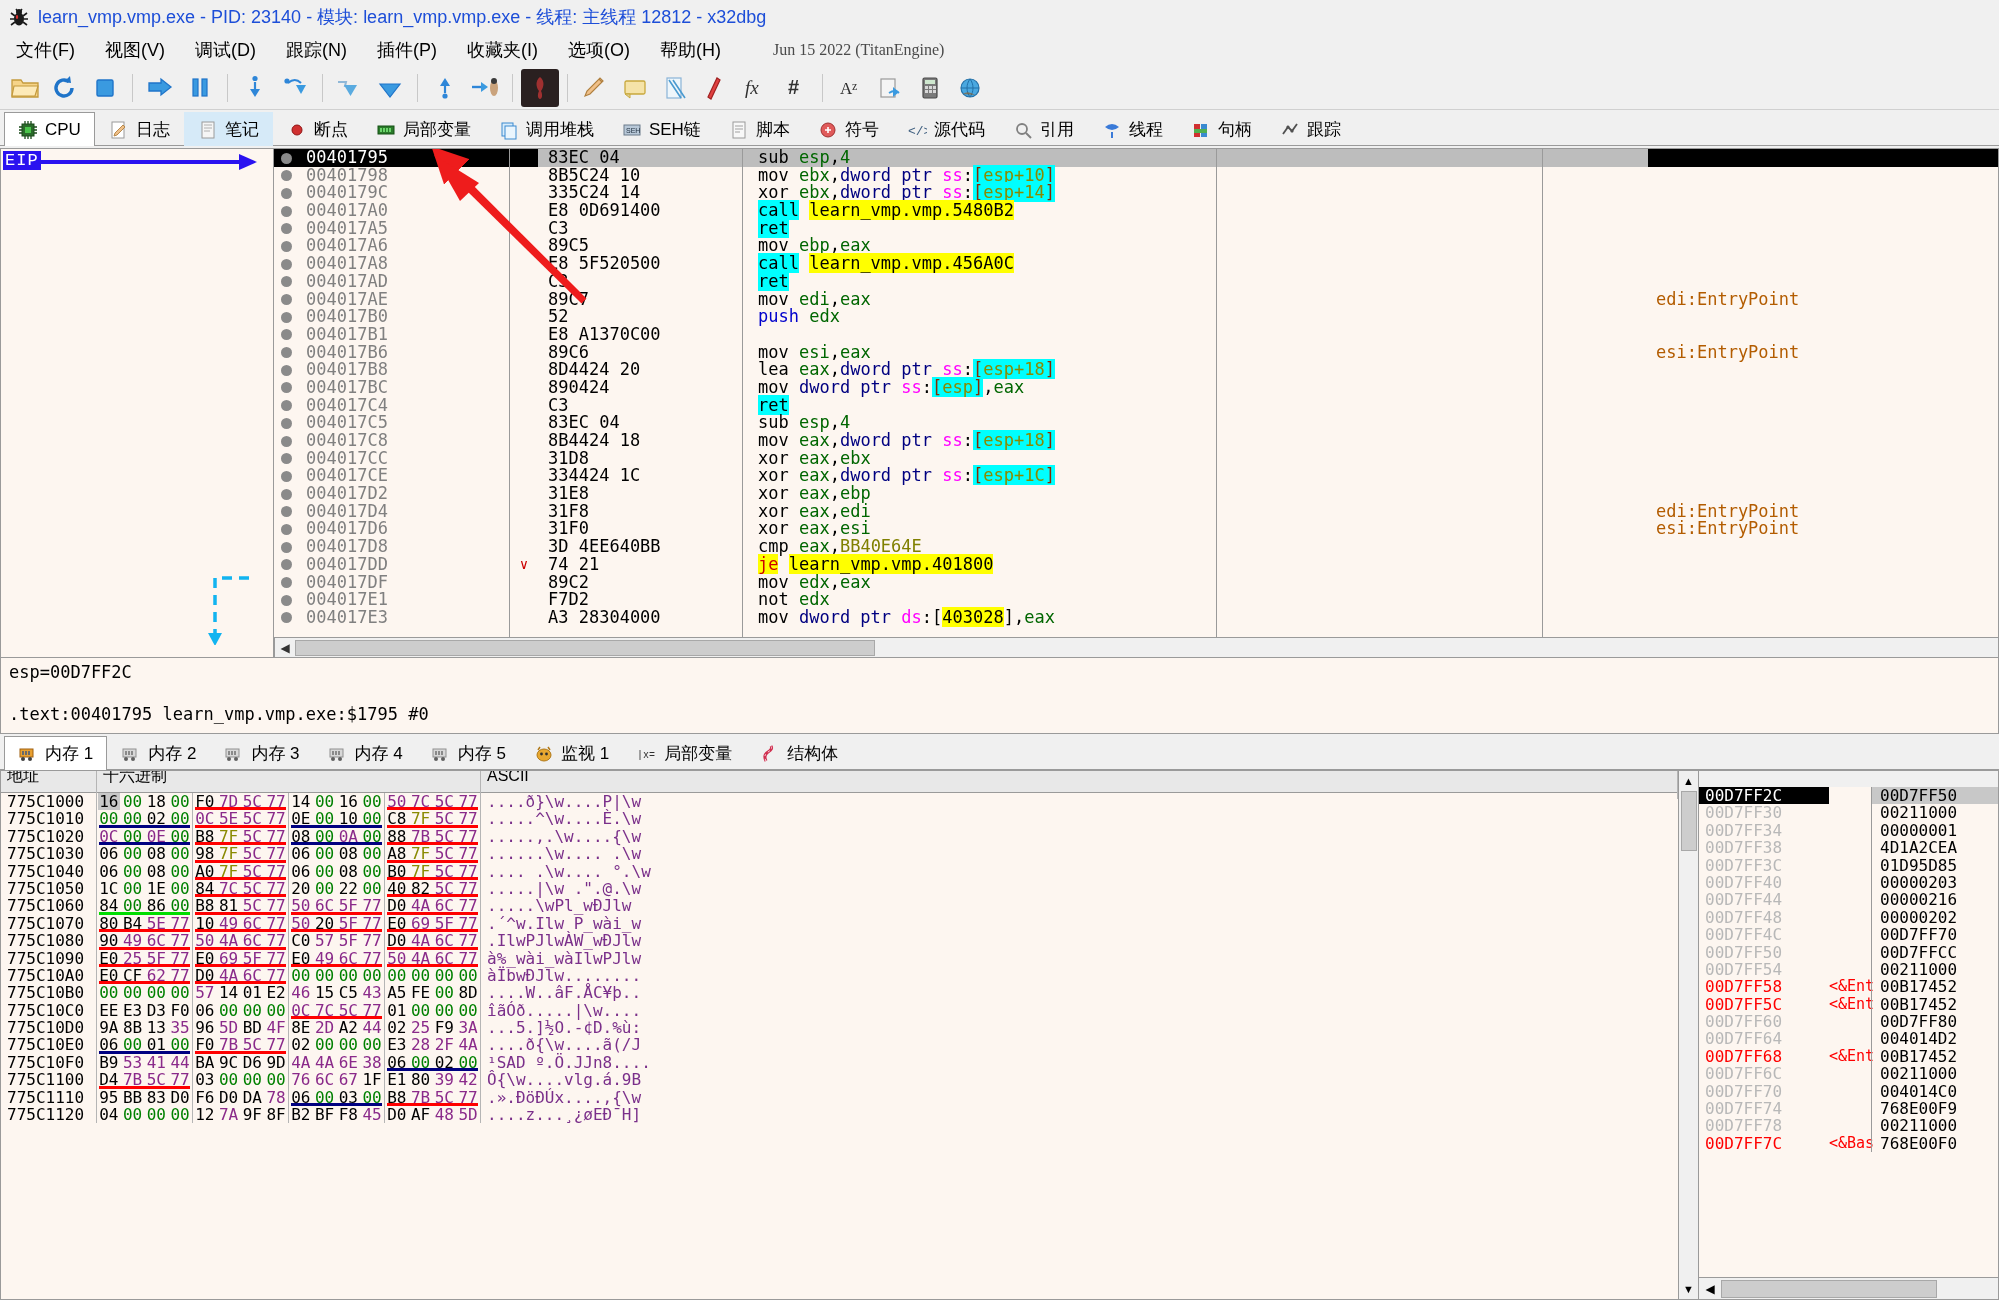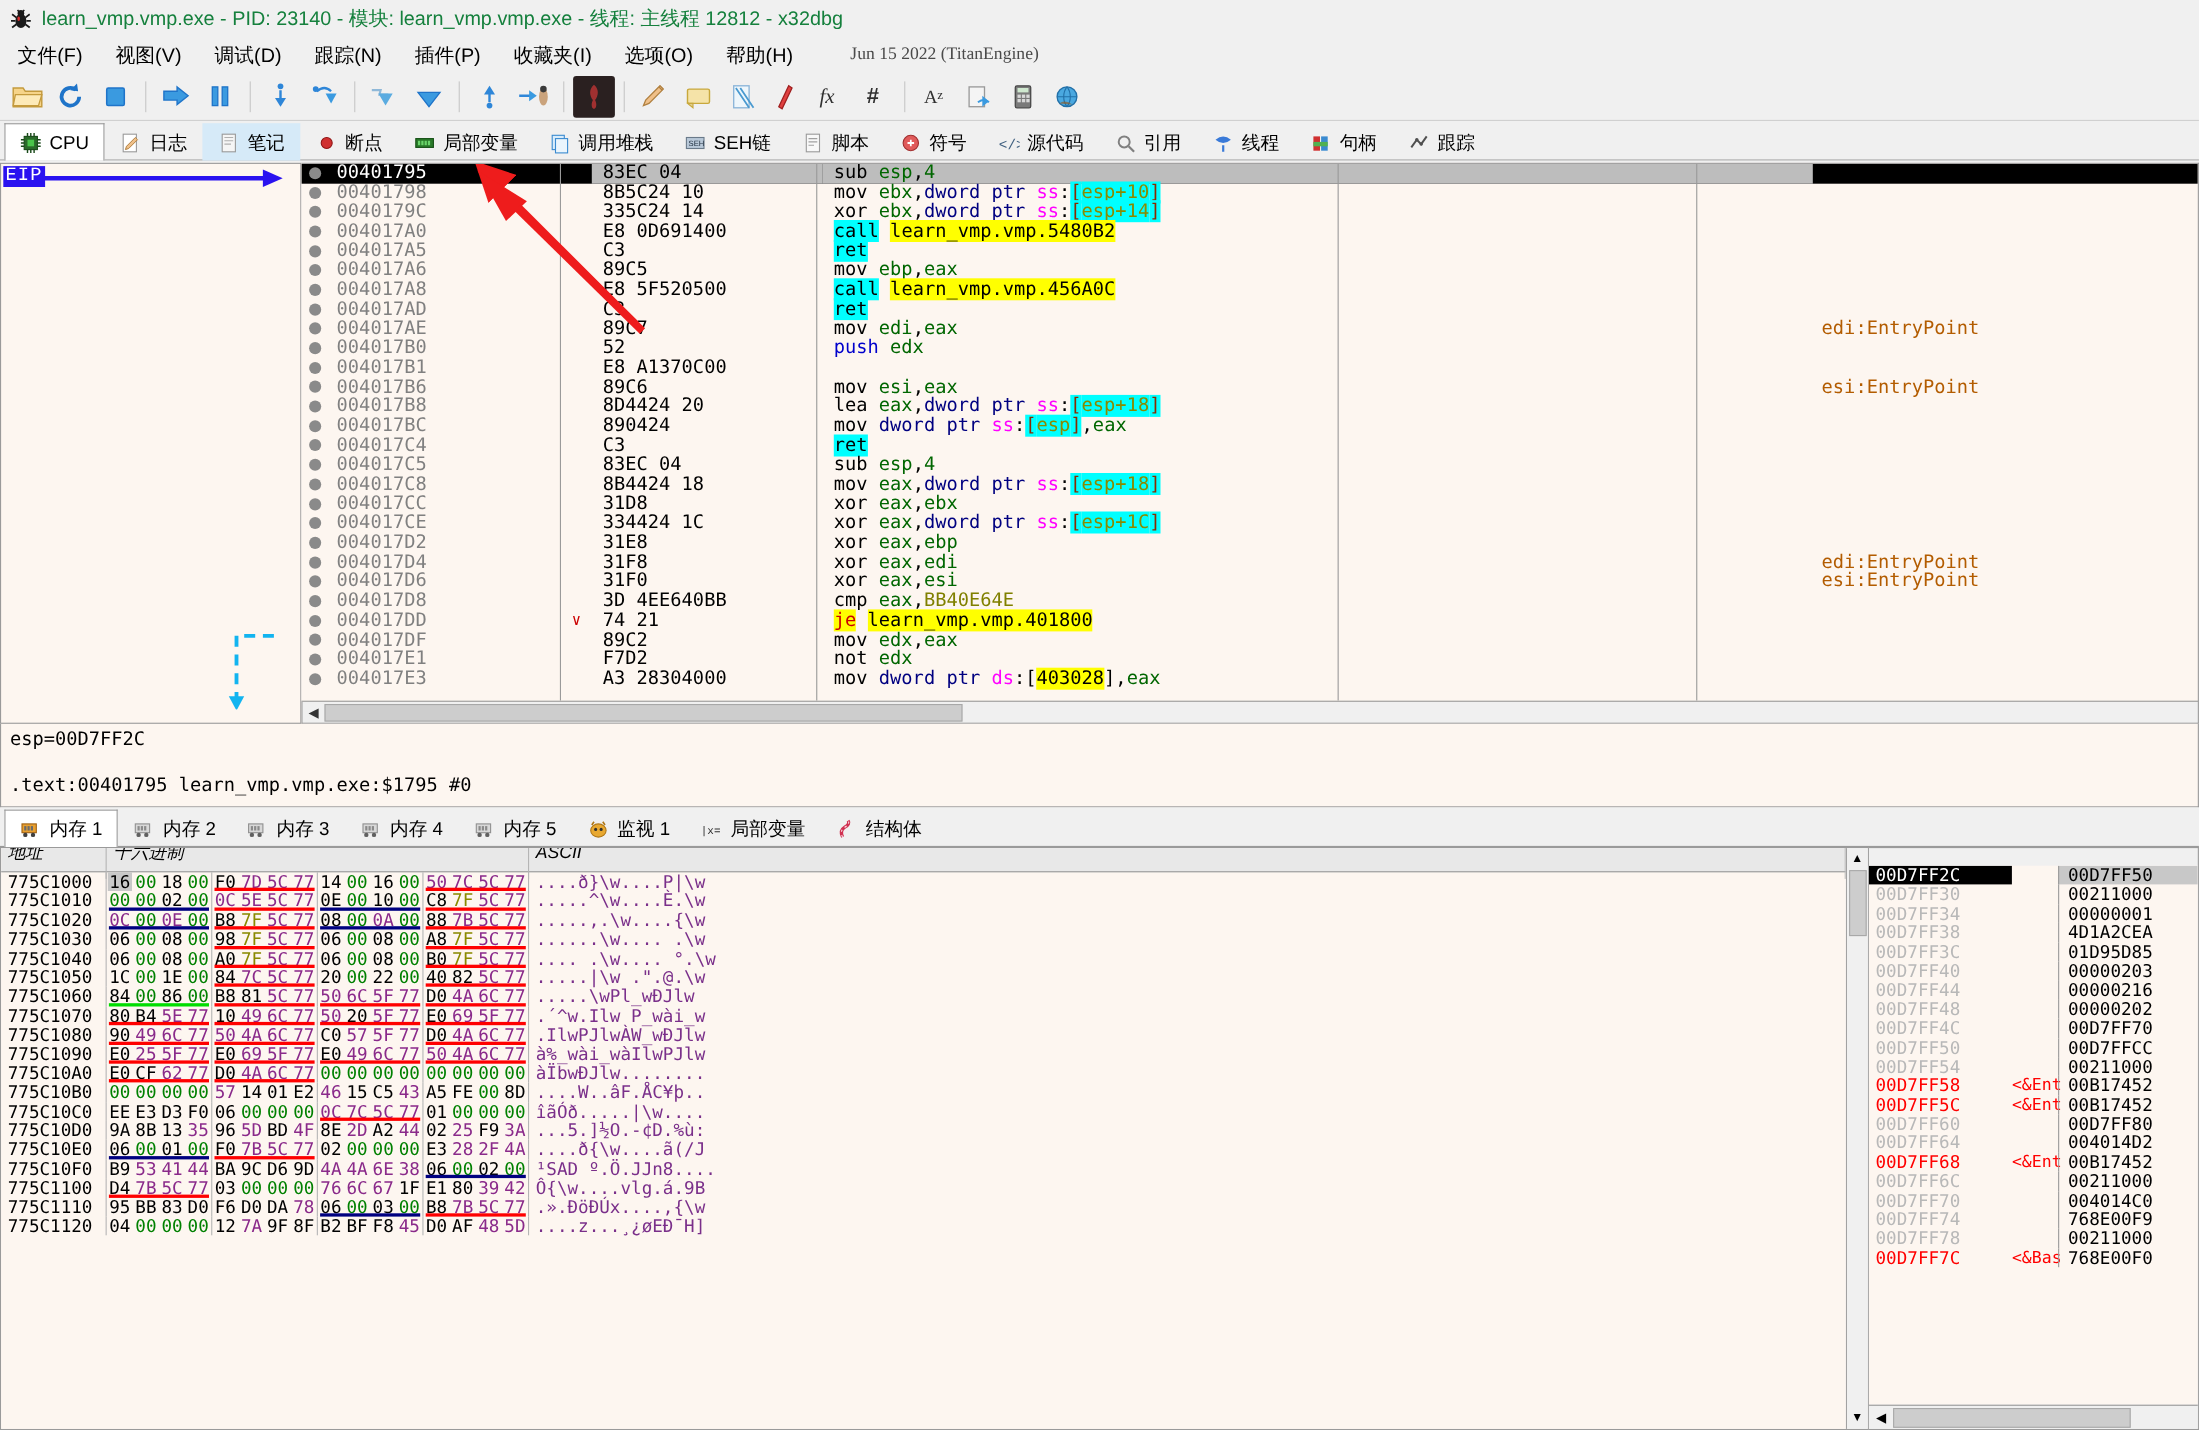--- a/index.html
+++ b/index.html
@@ -14,21 +14,21 @@
   }
   .app { width: 1999px; height: 1300px; display: flex; flex-direction: column; background:#f0f0f0; }
 
   
   .titlebar {
     height: 34px; display: flex; align-items: center;
     padding-left: 8px; gap: 8px;
     background: #f0f0f0;
   }
   .titlebar .bug { width: 22px; height: 22px; display:inline-block; position:relative; }
-  .titlebar .title { font-size: 18px; color: #15803d; white-space: nowrap; }
+  .titlebar .title { font-size: 18px; color: #1d4ed8; white-space: nowrap; }
 
   
   .menubar { height: 32px; display: flex; align-items: center; padding-left: 16px; gap: 30px; background:#f0f0f0;}
   .menubar .mi { font-size: 18px; color:#000; white-space: nowrap; cursor: default;}
   .menubar .build { font-size: 16px; color:#4a4a4a; margin-left: 22px; font-family:"Liberation Serif", serif;}
 
   
   .toolbar {
     height: 44px; display:flex; align-items:center; gap:2px; padding-left:6px;
     background: #f0f0f0; border-bottom: 1px solid #d0d0d0;
@@ -125,21 +125,21 @@
     background:#f0f0f0; border-bottom:1px solid #9a9a9a; padding-left:4px;
   }
 
   
   .bottom { flex:1; display:flex; min-height:0; background:#f0f0f0; }
   .dumpwrap { flex:1; display:flex; min-width:0; border:1px solid #9a9a9a;}
   .dump { flex:1; background:#fdf6f0; overflow:hidden; position:relative;
           font-family:"DejaVu Sans Mono", monospace; font-size:16px;}
   .dhdr { display:flex; height:22px; background:#e8e8e8; border-bottom:1px solid #9a9a9a; align-items:center;
           font-family:"Liberation Sans",sans-serif; font-size:16px;}
-  .dhdr .hc { border-right:1px solid #b5b5b5; padding-left:6px; height:34px; line-height:22px; overflow:hidden;font-style:italic;}
+  .dhdr .hc { border-right:1px solid #b5b5b5; padding-left:6px; height:34px; line-height:22px; overflow:hidden;}
   .hrow { height:17.4px; display:flex; line-height:17.4px; white-space:nowrap;}
   .haddr { width:96px; flex:none; padding-left:6px; color:#000; border-right:1px solid #b5b5b5;}
   .hgrp { width:96px; flex:none; display:flex; justify-content:space-around; border-right:1px solid #b5b5b5; position:relative;}
   .hb { padding:0 1px; }
   .hascii { flex:1; padding-left:6px; color:#7a2f8a; }
   .ul-red::after, .ul-blue::after, .ul-green::after {
      content:""; position:absolute; left:2px; right:2px; bottom:0px; height:3px;
   }
   .ul-red::after { background:#ff0000; }
   .ul-blue::after { background:#000080; }

